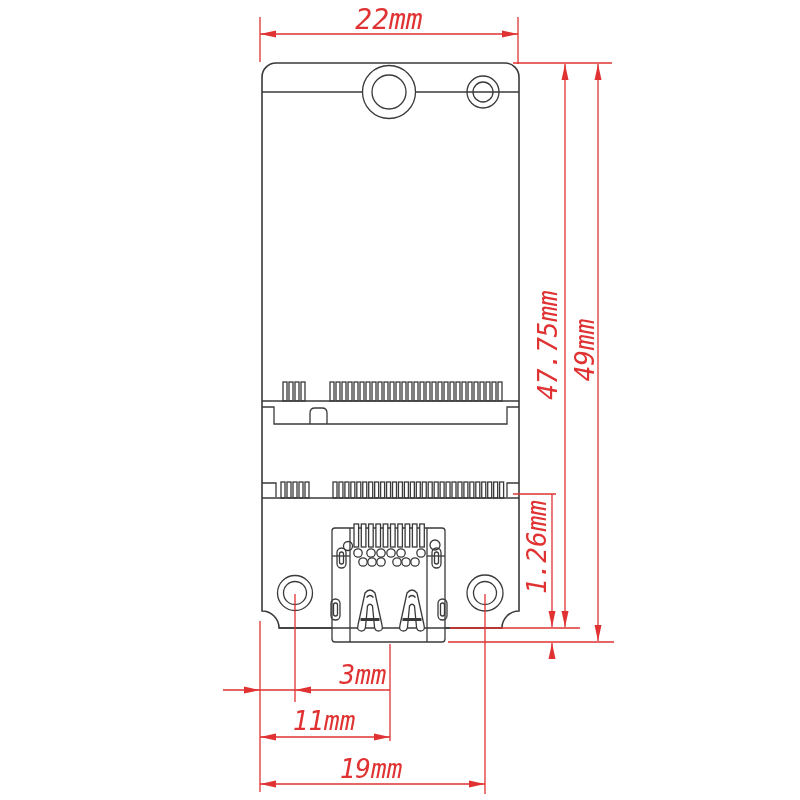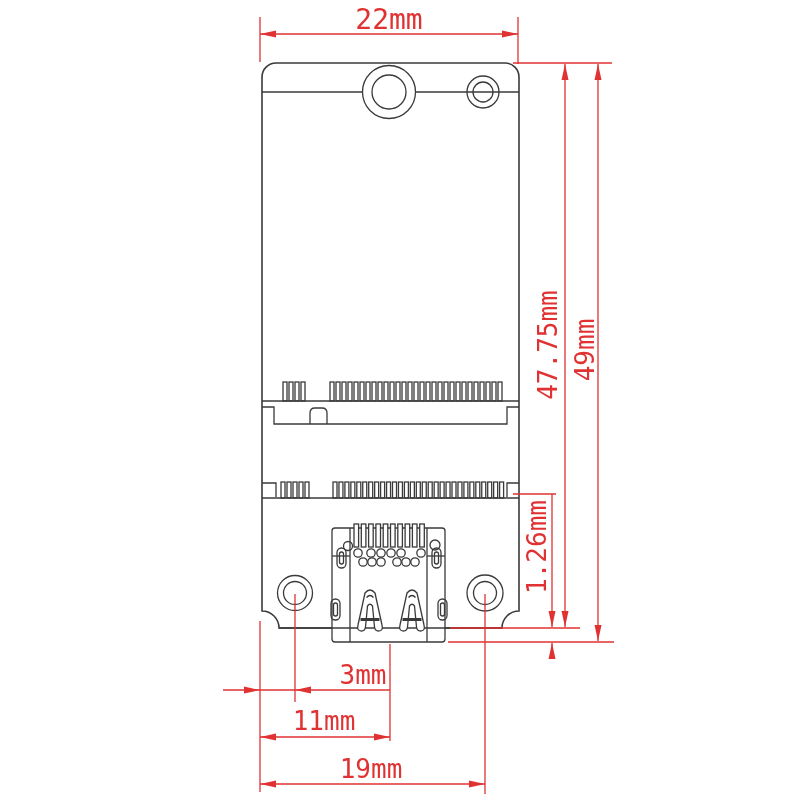--- a/index.html
+++ b/index.html
@@ -1,16 +1,16 @@
 <!DOCTYPE html>
 <html><head>
 <meta charset="utf-8">
 <style>
   html,body{margin:0;padding:0;background:#ffffff;width:800px;height:800px;overflow:hidden;}
-  #stage{width:800px;height:800px;position:relative;}
+  #stage{width:800px;height:800px;position:relative;font-style:italic;}
   svg{display:block;font-family:"DejaVu Sans Mono", monospace;}
   .blk{stroke:#3a3a3a;stroke-width:1.3;fill:none;}
   .blkf{stroke:#3a3a3a;stroke-width:1.3;fill:#ffffff;}
   .blkbold{stroke:#3a3a3a;stroke-width:1.6;fill:#ffffff;}
   .red{stroke:#e03232;stroke-width:1.3;fill:none;}
   .redf{fill:#e03232;stroke:none;}
   .rtext{fill:#e03232;font-size:26px;}
   .rtext-big{fill:#e03232;font-size:28px;}
 </style>
 </head>

